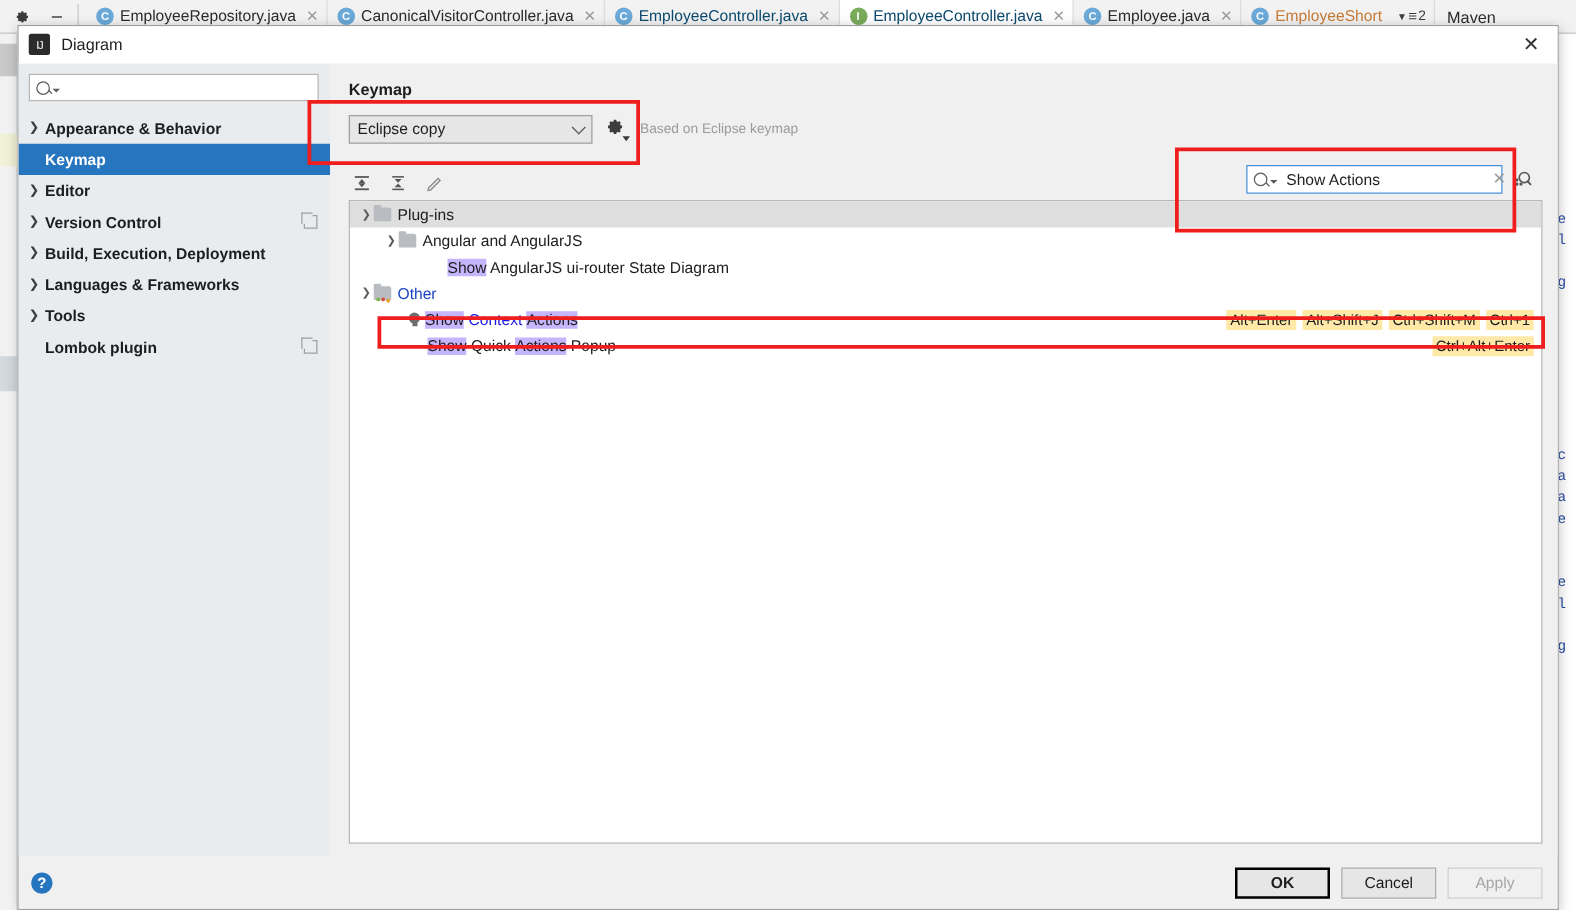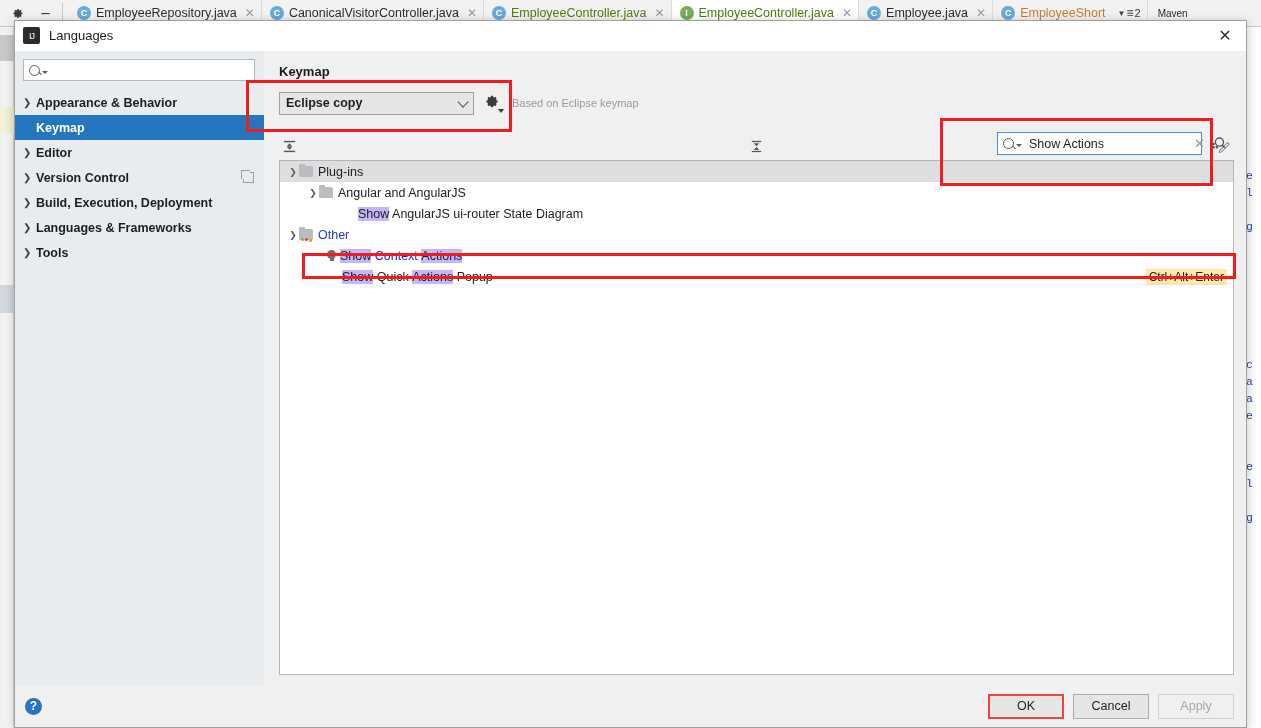--- a/index.html
+++ b/index.html
@@ -44,28 +44,28 @@
   .etab .fi {
     width: 14px; height: 14px; border-radius: 50%;
     display: inline-flex; align-items: center; justify-content: center;
     font-size: 9px; color: #fff; font-weight: bold; flex: 0 0 auto;
   }
   .fi.cls { background: #6aa9d8; }
   .fi.iface { background: #78ab5a; }
   .etab .x {
     color: #9a9a9a; font-size: 12px; margin-left: 3px; line-height: 1;
   }
-  .lbl-blue { color: #4d7c0f; }
+  .lbl-blue { color: #0c4a6e; }
   .lbl-org  { color: #c87b38; }
   .overflow-ind {
     display: inline-flex; align-items: center; gap: 1px; color: #3c3c3c;
     font-size: 11px; padding: 0 6px; flex: 0 0 auto;
   }
   .maven-tab {
-    padding: 0 10px; font-size: 10px; color: #2b2b2b; flex: 0 0 auto;
+    padding: 0 10px; font-size: 13px; color: #2b2b2b; flex: 0 0 auto;
     border-left: 1px solid #dcdcdc; height: 27px; display: inline-flex; align-items: center;
   }
 
   
   #editor-body {
     position: absolute; left: 0; top: 27px; right: 0; bottom: 0;
     background: #ffffff;
   }
   #gutter-strip {
     position: absolute; left: 0; top: 0; width: 14px; bottom: 0;
@@ -172,35 +172,34 @@
     margin: 13px 0 11px 0; flex: 0 0 auto;
   }
   #keymap-row {
     display: flex; align-items: center; gap: 9px; flex: 0 0 auto;
     height: 26px; margin-bottom: 16px;
   }
   #keymap-select {
     width: 195px; height: 23px; background: #e6e6e6;
     border: 1px solid #a0a0a0;
     display: flex; align-items: center; padding: 0 6px;
-    font-size: 12.5px; color: #1d1d1d; font-weight: bold;
+    font-size: 12.5px; color: #1d1d1d;
   }
   #keymap-select .v { flex: 1 1 auto; }
   .chev {
     width: 8px; height: 8px; border-left: 1.4px solid #555; border-bottom: 1.4px solid #555;
     transform: rotate(-45deg); margin-bottom: 3px; flex: 0 0 auto;
   }
   #keymap-gear { width: 20px; height: 20px; position: relative; }
   #based-on { font-size: 11px; color: #9b9b9b; }
 
   
   #tree-toolbar {
     height: 28px; display: flex; align-items: center; gap: 9px; flex: 0 0 auto;
     position: relative;
-    justify-content: space-between;
   }
   .tt-ic { width: 20px; height: 20px; display:inline-flex; align-items:center; justify-content:center; }
   #shortcut-search-wrap {
     position: absolute; right: 6px; top: 0; display: flex; align-items: center; gap: 6px;
   }
   #shortcut-search {
     width: 205px; height: 23px; background: #ffffff; border: 1px solid #4a90d9;
     display: flex; align-items: center; padding: 0 5px;
   }
   #shortcut-search input {
@@ -270,21 +269,21 @@
     font-size: 12px; font-weight: bold;
     display: inline-flex; align-items: center; justify-content: center;
   }
   #btn-group { margin-left: auto; display: flex; gap: 9px; }
   .dbtn {
     width: 76px; height: 25px; font-size: 12.5px;
     display: inline-flex; align-items: center; justify-content: center;
     background: #e6e6e6; border: 1px solid #adadad; color: #1d1d1d;
     font-family: "Liberation Sans", sans-serif;
   }
-  .dbtn.primary { border: 2px solid #ef4444; background: #e6e6e6; }
+  .dbtn.primary { border: 2px solid #000000; background: #e6e6e6; font-weight: bold; }
   .dbtn.disabled { color: #a6a6a6; border-color: #cfcfcf; background: #f0f0f0; }
 
   
   .redbox {
     position: absolute; border: 3px solid #f01d1d; pointer-events: none; z-index: 50;
   }
 </style>
 </head>
 <body>
 
@@ -374,21 +373,21 @@
     <span class="maven-tab">
       <span>Maven</span>
     </span>
   </div>
 </div>
 
 <div id="settings-dialog">
 
   <div id="dlg-titlebar">
     <span id="dlg-logo">IJ</span>
-    <span id="dlg-title">Languages</span>
+    <span id="dlg-title">Diagram</span>
     <span id="dlg-close">✕</span>
   </div>
 
   <div id="dlg-body">
 
     <div id="side-panel">
       <div id="side-search">
         <span class="mag"></span>
         <span class="caret-sm"></span>
         <input type="text" placeholder="" style="">
@@ -424,20 +423,25 @@
       <div class="side-item">
         <span class="arrow">❯</span>
         <span class="txt">Languages &amp; Frameworks</span>
       </div>
 
       <div class="side-item">
         <span class="arrow">❯</span>
         <span class="txt">Tools</span>
       </div>
 
+      <div class="side-item">
+        <span class="arrow"></span>
+        <span class="txt">Lombok plugin</span>
+        <span class="copy-ic"></span>
+      </div>
     </div>
 
     <div id="main-panel">
 
       <div id="main-title">Keymap</div>
 
       <div id="keymap-row">
         <div id="keymap-select">
           <span class="v">Eclipse copy</span>
           <span class="chev"></span>
@@ -518,20 +522,26 @@
           <span class="blue-txt">Other</span>
         </div>
 
         <div class="trow" style="padding-left:47px">
           <span class="bulb"></span>
           <span class="hl">Show</span>
           <span style="white-space:pre"> </span>
           <span class="ctx">Context</span>
           <span style="white-space:pre"> </span>
           <span class="hl">Actions</span>
+          <span class="shortcuts">
+            <span class="sc">Alt+Enter</span>
+            <span class="sc">Alt+Shift+J</span>
+            <span class="sc">Ctrl+Shift+M</span>
+            <span class="sc">Ctrl+1</span>
+          </span>
         </div>
 
         <div class="trow" style="padding-left:62px">
           <span class="hl">Show</span>
           <span style="white-space:pre"> Quick </span>
           <span class="hl">Actions</span>
           <span style="white-space:pre"> Popup</span>
           <span class="shortcuts">
             <span class="sc">Ctrl+Alt+Enter</span>
           </span>

